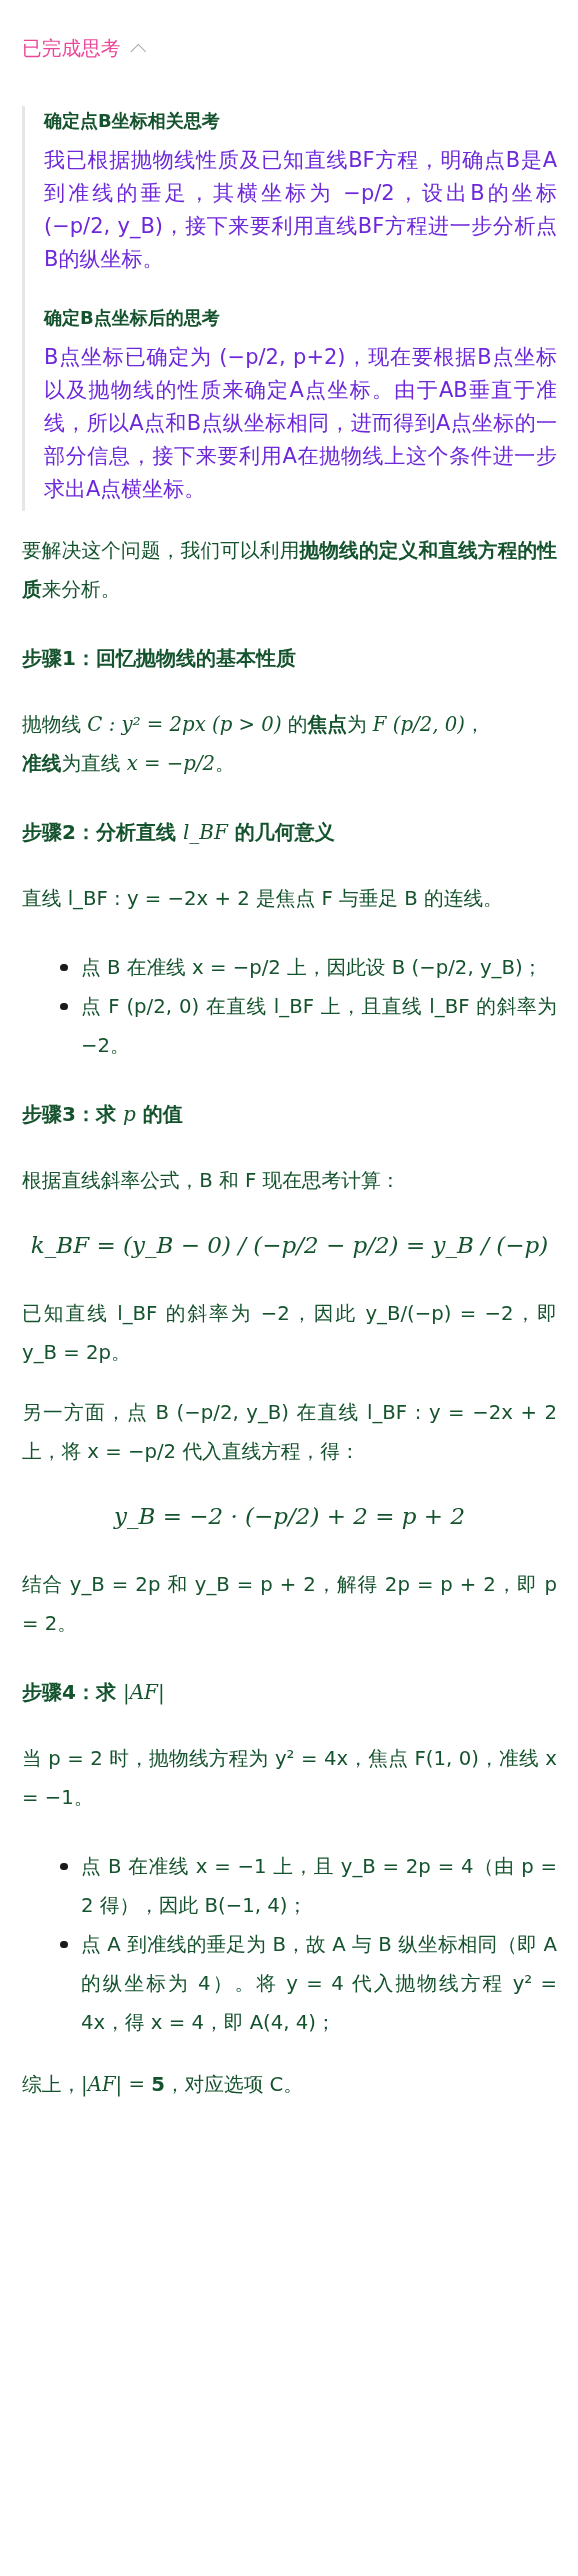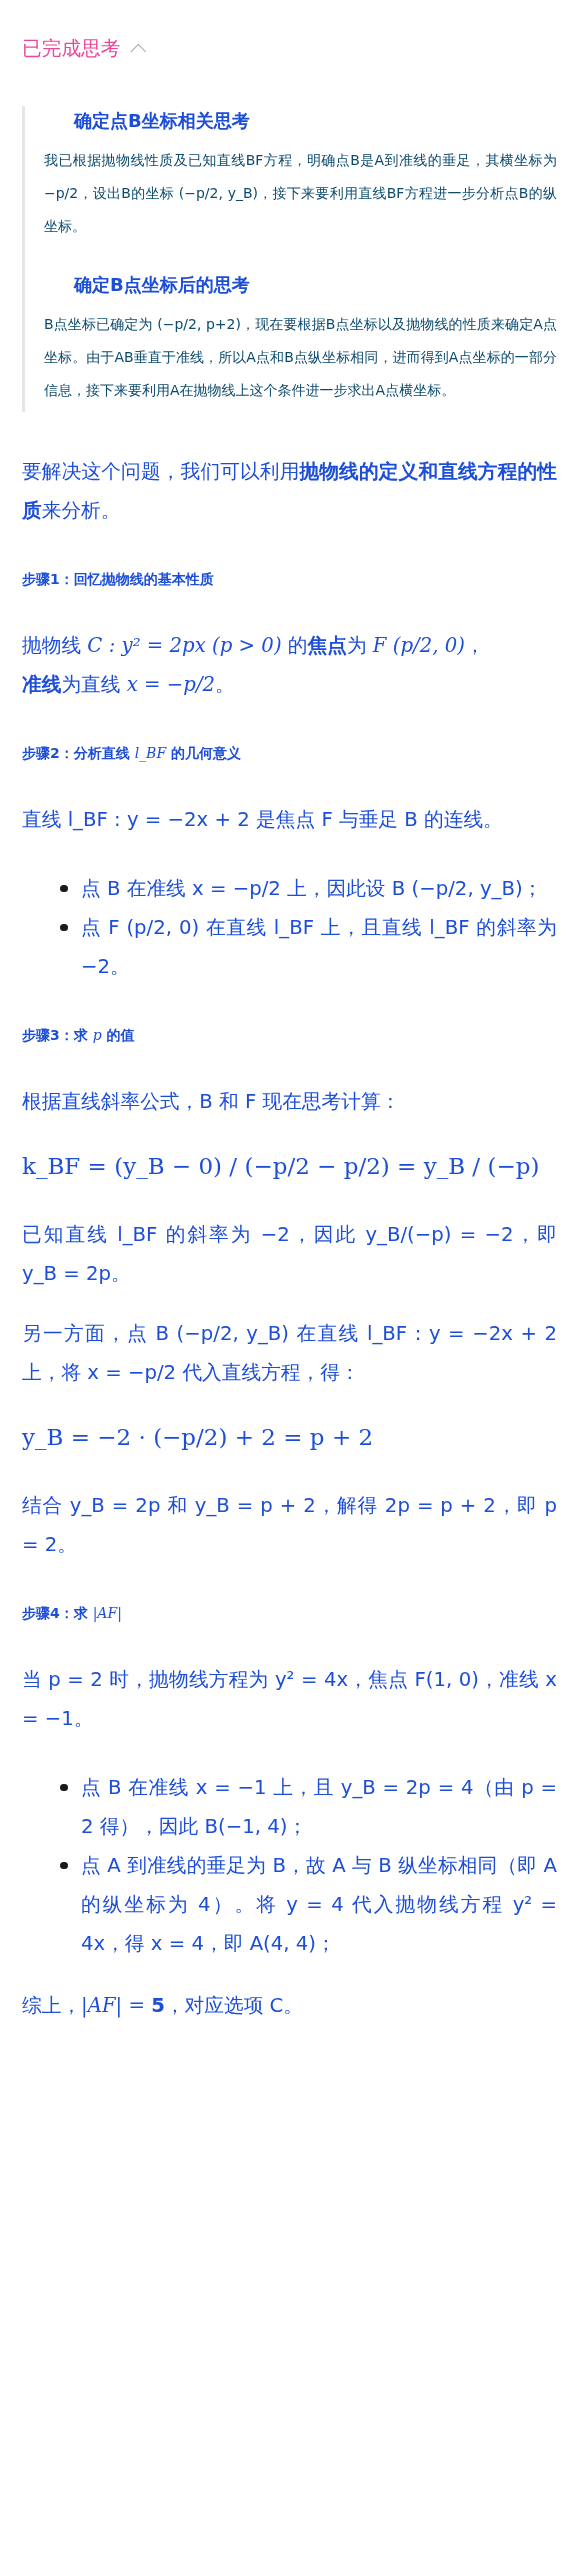--- a/index.html
+++ b/index.html
@@ -40,53 +40,54 @@
     border-left: 3px solid #e6e6e6;
     padding-left: 19px;
     padding-bottom: 4.5px;
     color: #707070;
   }
   .think-sec { margin-bottom: 27px; }
   .think-sec:last-child { margin-bottom: 0; }
   .think-title {
     font-size: 18px;
     font-weight: bold;
-    color: #1d4ed8;
+    color: #14532d;
     line-height: 29px;
     margin-bottom: 9px;
-    margin-left: 30px;
   }
   .think-body {
-    font-size: 14px;
+    font-size: 21px;
     line-height: 33px;
-    color: #0c4a6e;
+    color: #6d28d9;
     text-align: justify;
   }
 
   
-  .answer { margin-top: 40px; color: #1d4ed8; }
+  .answer { margin-top: 20px; color: #14532d; }
   .p {
     font-size: 19.7px;
     line-height: 39px;
     text-align: justify;
   }
   .p b { font-weight: bold; }
   .h {
-    font-size: 14px;
+    font-size: 20px;
     font-weight: bold;
     line-height: 39px;
     margin-top: 30px;
     margin-bottom: 27px;
   }
   .gap { height: 30px; }
   .math { font-family: "DejaVu Serif", "Liberation Serif", serif; font-style: italic; }
   .display {
+    text-align: center;
     font-size: 23px;
     margin: 23px 0 26px 0;
     font-family: "DejaVu Serif", "Liberation Serif", serif;
+    font-style: italic;
     line-height: 45px;
   }
   ul.bullets { list-style: none; padding-left: 38px; }
   ul.bullets li {
     position: relative;
     padding-left: 21px;
     font-size: 19.7px;
     line-height: 39px;
     text-align: justify;
   }

